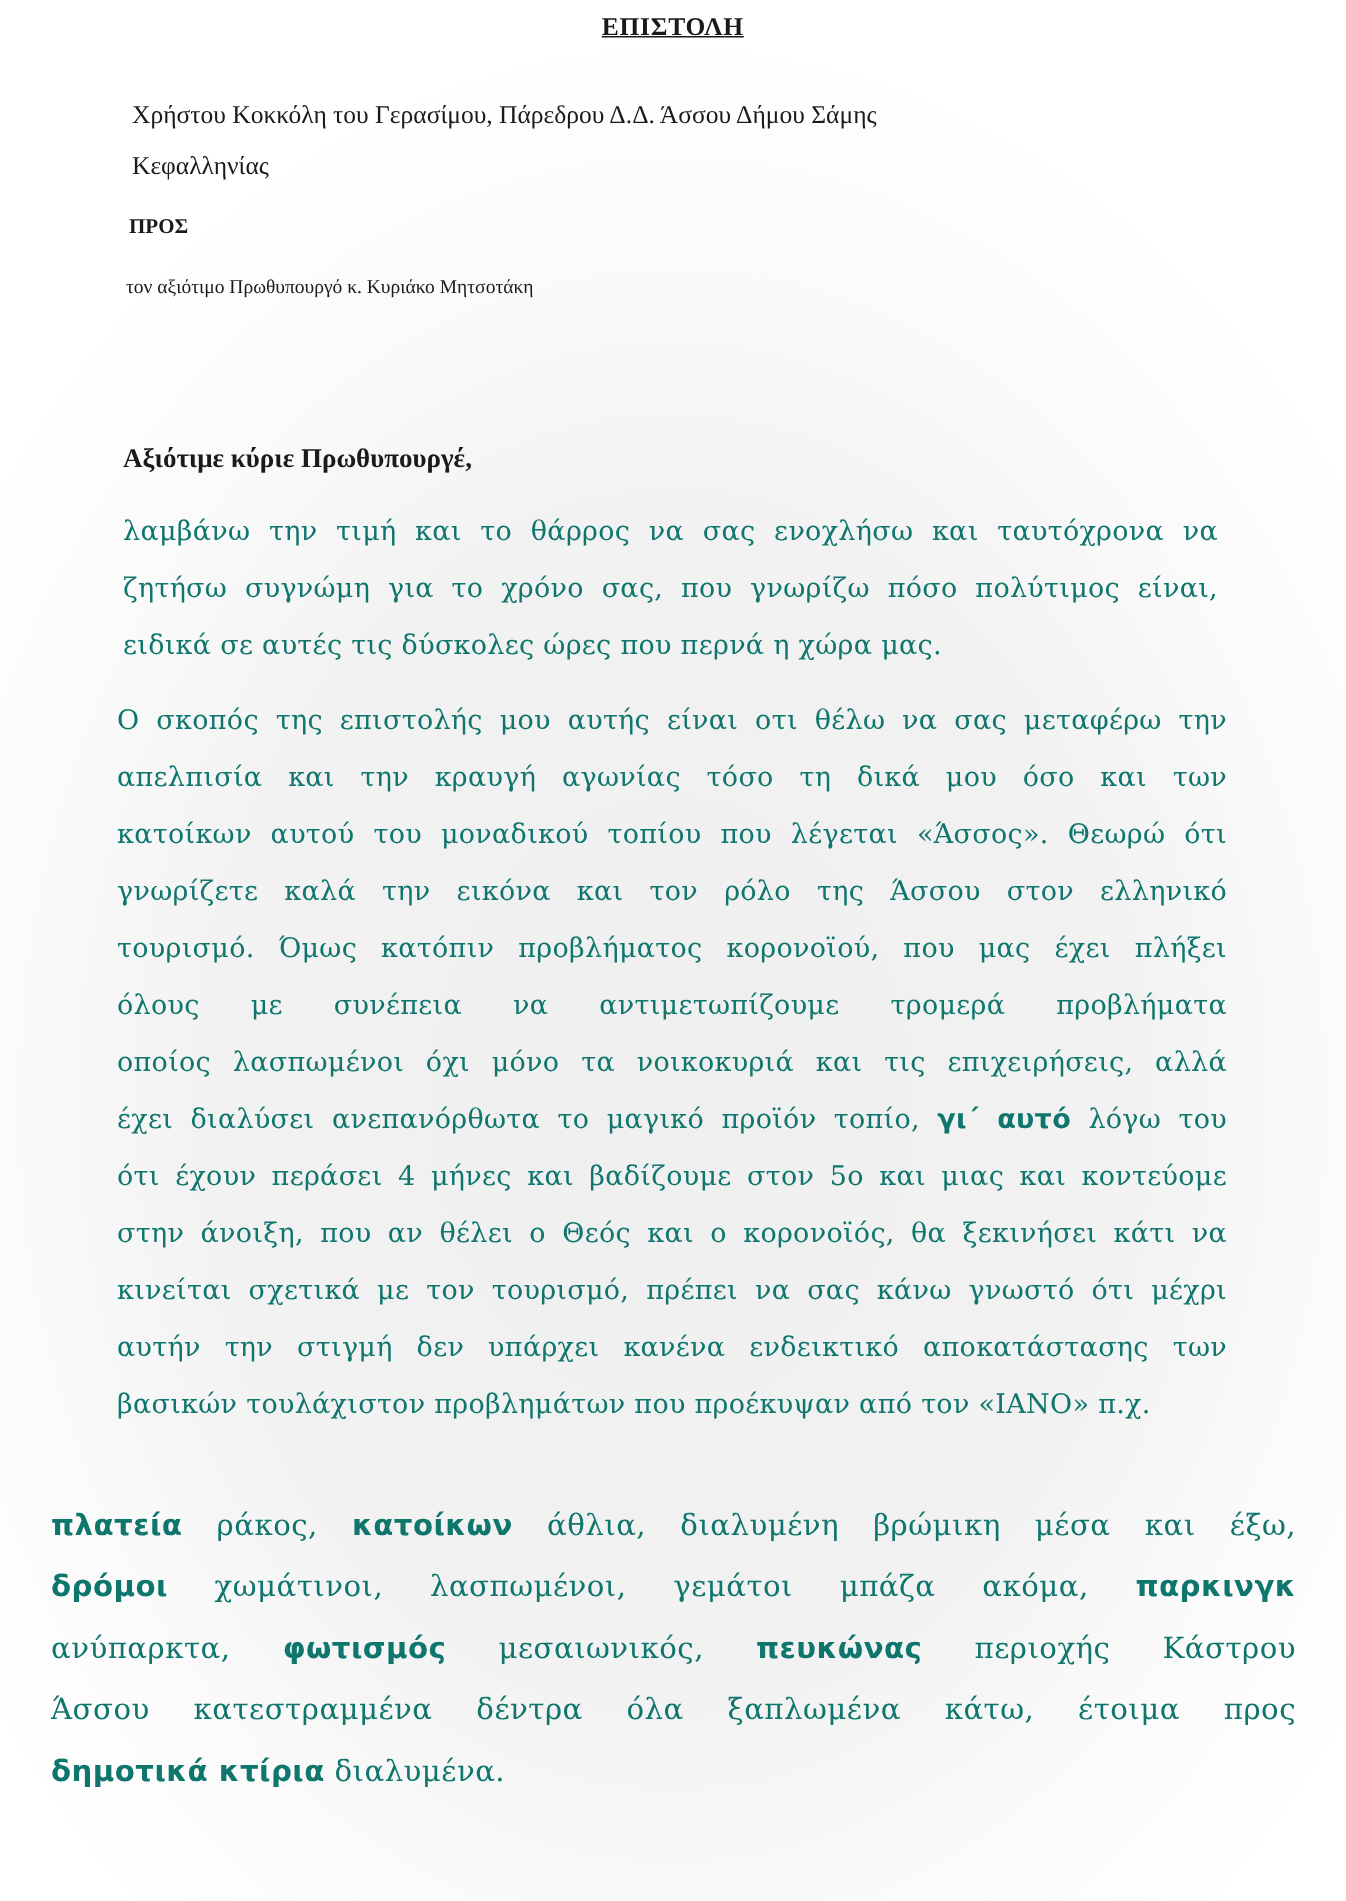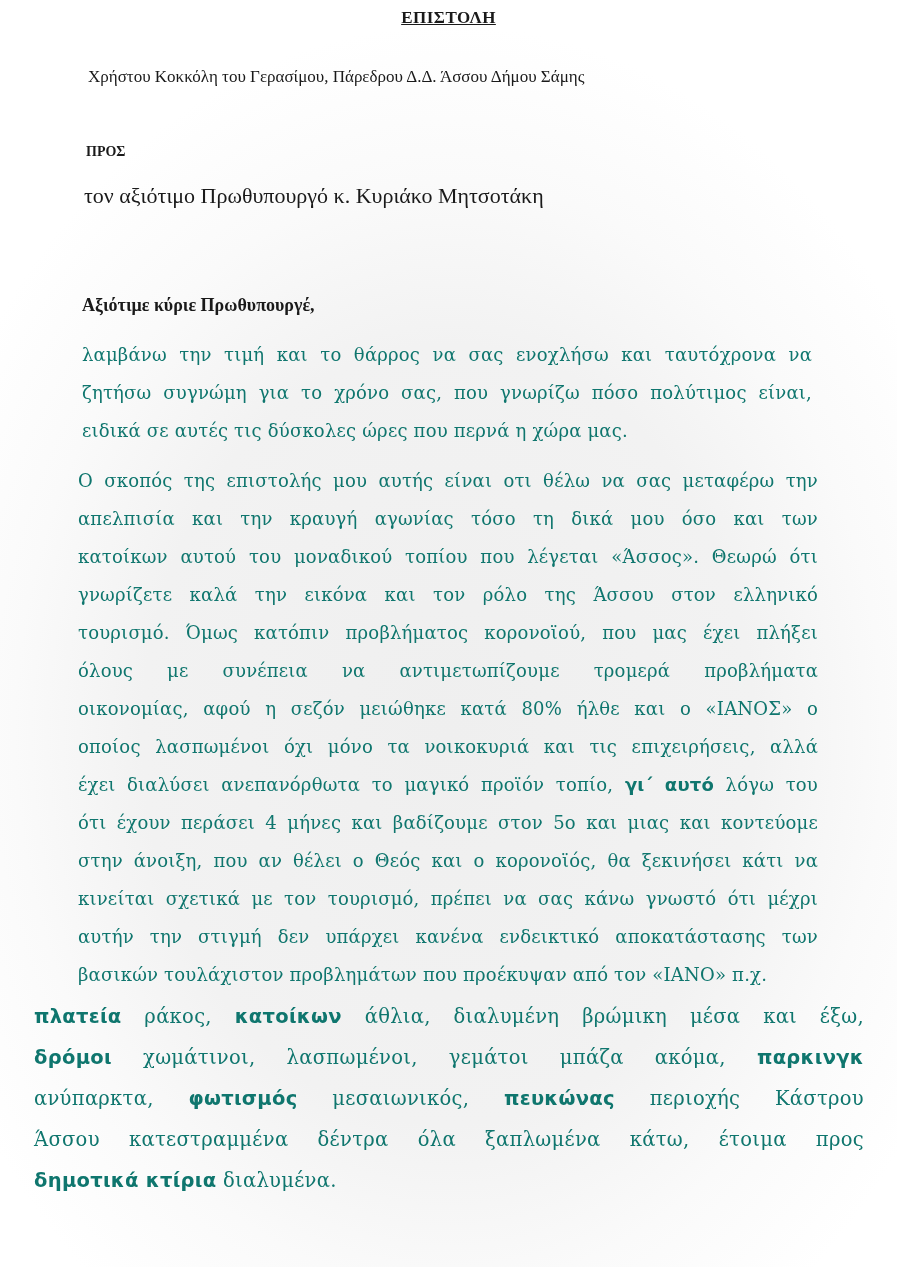--- a/index.html
+++ b/index.html
@@ -17,21 +17,21 @@
   }
   .sender {
     position: absolute; left: 88px; top: 60px; width: 720px;
     font-size: 17px; line-height: 34px; font-family: "Liberation Serif", serif;
   }
   .pros {
     position: absolute; left: 86px; top: 144px; font-weight: bold; font-size: 14px;
     font-family: "Liberation Serif", serif;
   }
   .recipient {
-    position: absolute; left: 84px; top: 183px; font-size: 22px;
+    position: absolute; left: 84px; top: 183px; font-size: 13px;
     font-family: "Liberation Serif", serif;
   }
   .salutation {
     position: absolute; left: 82px; top: 295px; font-weight: bold; font-size: 18px;
     font-family: "Liberation Serif", serif;
   }
   .para {
     position: absolute; font-size: 18px; line-height: 38px;
     text-align: justify; font-family: "DejaVu Serif", serif; font-weight: normal;
     color: #0f766e;
@@ -45,41 +45,41 @@
   .p3 .line { height: 41px; }
 </style>
 </head>
 <body>
 
 <div class="page">
   <div class="title">ΕΠΙΣΤΟΛΗ</div>
 
   <div class="sender">
     <div>Χρήστου Κοκκόλη του Γερασίμου, Πάρεδρου Δ.Δ. Άσσου Δήμου Σάμης</div>
+    <div>Κεφαλληνίας</div>
   </div>
 
   <div class="pros">ΠΡΟΣ</div>
   <div class="recipient">τον αξιότιμο Πρωθυπουργό κ. Κυριάκο Μητσοτάκη</div>
 
   <div class="salutation">Αξιότιμε κύριε Πρωθυπουργέ,</div>
 
   <div class="para p1">
     <span class="line">λαμβάνω την τιμή και το θάρρος να σας ενοχλήσω και ταυτόχρονα να</span>
     <span class="line">ζητήσω συγνώμη για το χρόνο σας, που γνωρίζω πόσο πολύτιμος είναι,</span>
     <span class="line last">ειδικά σε αυτές τις δύσκολες ώρες που περνά η χώρα μας.</span>
   </div>
 
   <div class="para p2" id="p2">
       <span class="line">Ο σκοπός της επιστολής μου αυτής είναι οτι θέλω να σας μεταφέρω την</span>
       <span class="line">απελπισία και την κραυγή αγωνίας τόσο τη δικά μου όσο και των</span>
       <span class="line">κατοίκων αυτού του μοναδικού τοπίου που λέγεται «Άσσος». Θεωρώ ότι</span>
       <span class="line">γνωρίζετε καλά την εικόνα και τον ρόλο της Άσσου στον ελληνικό</span>
       <span class="line">τουρισμό. Όμως κατόπιν προβλήματος κορονοϊού, που μας έχει πλήξει</span>
       <span class="line">όλους με συνέπεια να αντιμετωπίζουμε τρομερά προβλήματα</span>
-      <span class="line">οικονομίας, αφού η σεζόν μειώθηκε κατά 80% ήλθε και ο «ΙΑΝΟΣ» ο</span>
       <span class="line">οποίος λασπωμένοι όχι μόνο τα νοικοκυριά και τις επιχειρήσεις, αλλά</span>
       <span class="line">έχει διαλύσει ανεπανόρθωτα το μαγικό προϊόν τοπίο, <b class="em">γι΄ αυτό</b> λόγω του</span>
       <span class="line">ότι έχουν περάσει 4 μήνες και βαδίζουμε στον 5ο και μιας και κοντεύομε</span>
       <span class="line">στην άνοιξη, που αν θέλει ο Θεός και ο κορονοϊός, θα ξεκινήσει κάτι να</span>
       <span class="line">κινείται σχετικά με τον τουρισμό, πρέπει να σας κάνω γνωστό ότι μέχρι</span>
       <span class="line">αυτήν την στιγμή δεν υπάρχει κανένα ενδεικτικό αποκατάστασης των</span>
       <span class="line last">βασικών τουλάχιστον προβλημάτων που προέκυψαν από τον «ΙΑΝΟ» π.χ.</span>
     </div>
 
   <div class="para p3" id="p3">

